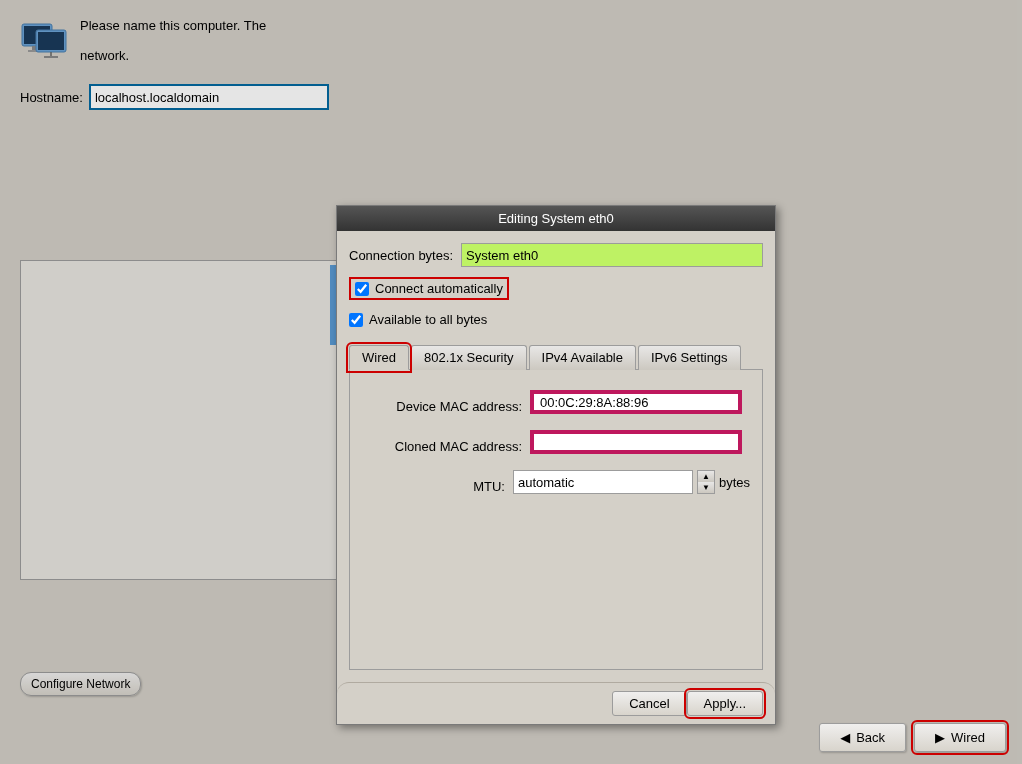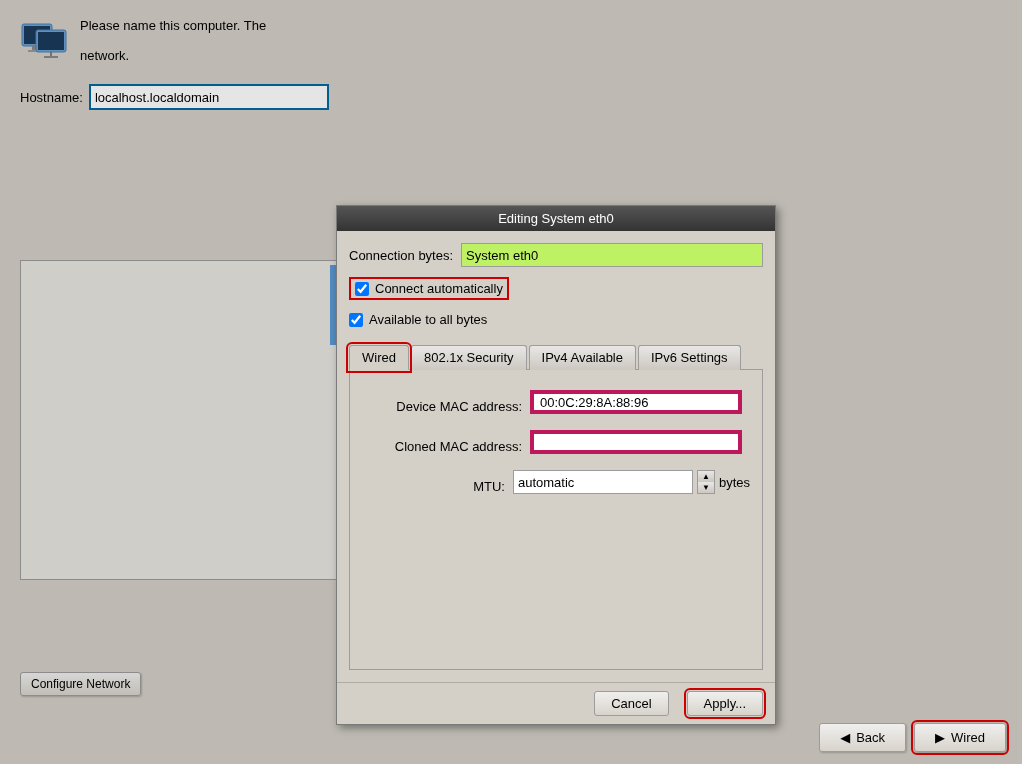--- a/index.html
+++ b/index.html
@@ -55,21 +55,21 @@
     }
 
     
     .configure-network-btn {
       position: absolute;
       bottom: 68px;
       left: 20px;
       padding: 4px 10px;
       background: linear-gradient(to bottom, #f0efee, #d8d4cc);
       border: 1px solid #9c9c9c;
-      border-radius: 3px;
+      border-radius: 11px;
       font-size: 12px;
       cursor: pointer;
       box-shadow: 1px 1px 2px rgba(0,0,0,0.2);
     }
 
     
     .bottom-nav {
       position: absolute;
       bottom: 0;
       right: 0;
@@ -274,23 +274,24 @@
     }
 
     .bytes-label {
       font-size: 13px;
     }
 
     
     .dialog-footer {
       display: flex;
       justify-content: flex-end;
-      gap: 18px;
+      gap: 0;
       padding: 8px 12px;
       border-top: 1px solid #b0aaa0;
+      border-radius: 12px;
     }
 
     .dialog-btn {
       padding: 4px 16px;
       background: linear-gradient(to bottom, #f0efee, #d8d4cc);
       border: 1px solid #9c9c9c;
       border-radius: 3px;
       font-size: 13px;
       cursor: pointer;
       min-width: 70px;

